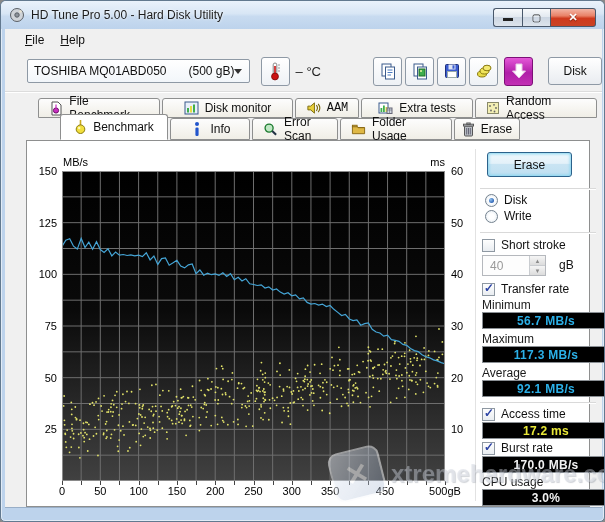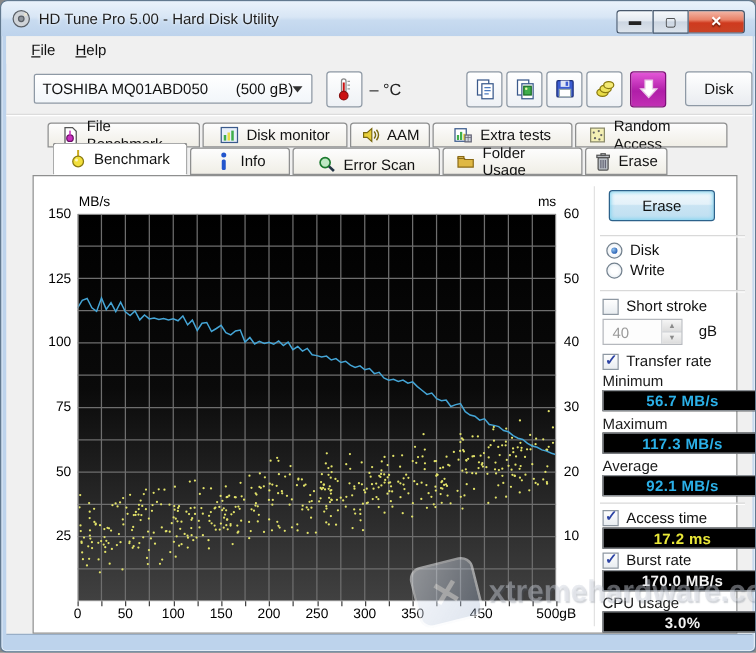--- a/index.html
+++ b/index.html
@@ -44,21 +44,21 @@
   .thermo-btn { margin-left:11px; }
   .temp-label { margin-left:6px; font-size:13px; color:#222; width:34px; }
   .iconbtns { display:flex; gap:3px; margin-left:44px; }
   .tool-btn.download { margin-left:3px; background:linear-gradient(#e457d8,#b01ea8 55%,#c22fb4); border-color:#7d1077; }
   .exit-btn { margin-left:15px; width:54px; height:28px; border:1px solid #8e99a5; border-radius:3px;
               background:linear-gradient(#ffffff,#e9ecf0); font-size:12px; display:flex; align-items:center; justify-content:center; }
 
   
   .tabrow { position:absolute; display:flex; gap:2px; }
   .tabrow1 { left:33px; top:69px; height:20px; }
-  .tabrow2 { left:21px; top:89px; height:22px;padding-left:16px; }
+  .tabrow2 { left:39px; top:89px; height:22px;padding-left:16px; }
   .tab { display:flex; align-items:center; justify-content:center; gap:6px; padding:0 10px;
          border:1px solid #8e8f8f; border-radius:3px 3px 0 0;
          background:linear-gradient(#fdfdfd,#f0eee6); font-size:12px; height:100%; }
   .tab .ticon { display:flex; width:15px; height:15px; align-items:center; justify-content:center; }
   .tab.active { position:relative; z-index:5; background:#fff; border-bottom:1px solid #fff;
                 height:26px; margin-top:-4px; padding:0 14px; }
 
   
   .page { position:absolute; left:21px; top:111px; width:564px; height:367px; background:#fff;
           border:1px solid #8e8f8f; z-index:1; }
@@ -210,32 +210,32 @@
         <div class="tab" style="width: 122px;">
           <span class="ticon">
             <svg width="14" height="15" viewBox="0 0 14 15">
               <path d="M3 1 h6 l3 3 v10 h-9 z" fill="#fff" stroke="#555"></path>
               <circle cx="7" cy="9.5" r="2.6" fill="#c92fc0" stroke="#6e1069"></circle>
               <rect x="6.4" y="3.5" width="1.2" height="4" fill="#c92fc0"></rect>
             </svg>
           </span>
           <span>File Benchmark</span>
         </div>
-        <div class="tab" style="width: 116px;">
+        <div class="tab" style="width: 131px;">
           <span class="ticon">
             <svg width="15" height="14" viewBox="0 0 15 14">
               <rect x="1" y="1" width="13" height="12" fill="#e8f0fa" stroke="#3a5a8c"></rect>
               <rect x="3" y="7" width="2" height="4.5" fill="#3fae4c"></rect>
               <rect x="6" y="5" width="2" height="6.5" fill="#e8dc46"></rect>
               <rect x="9" y="3.5" width="2" height="8" fill="#3fae4c"></rect>
             </svg>
           </span>
           <span>Disk monitor</span>
         </div>
-        <div class="tab" style="width: 64px;">
+        <div class="tab" style="width: 64px; font-family: Liberation Mono, monospace;">
           <span class="ticon">
             <svg width="16" height="14" viewBox="0 0 16 14">
               <polygon points="2,5 5,5 9,1.5 9,12.5 5,9 2,9" fill="#e8cf3a" stroke="#7a6a10"></polygon>
               <path d="M11 4 q2.5 3 0 6" fill="none" stroke="#7a6a10" stroke-width="1.2"></path>
               <path d="M13 2.5 q3.5 4.5 0 9" fill="none" stroke="#7a6a10" stroke-width="1.2"></path>
             </svg>
           </span>
           <span>AAM</span>
         </div>
         <div class="tab" style="width: 112px;">
@@ -279,21 +279,21 @@
         </div>
         <div class="tab" style="width: 80px;">
           <span class="ticon">
             <svg width="10" height="16" viewBox="0 0 10 16">
               <circle cx="5" cy="3" r="2" fill="#2255cc"></circle>
               <rect x="3.4" y="6.5" width="3.2" height="8.5" rx="1.2" fill="#2255cc"></rect>
             </svg>
           </span>
           <span>Info</span>
         </div>
-        <div class="tab" style="width: 118px; align-items: flex-end;">
+        <div class="tab" style="width: 86px;">
           <span class="ticon">
             <svg width="16" height="15" viewBox="0 0 16 15">
               <circle cx="6.5" cy="6" r="4.3" fill="#bfe8c4" stroke="#1c7a2e" stroke-width="1.4"></circle>
               <line x1="9.8" y1="9.2" x2="14" y2="13.2" stroke="#234" stroke-width="2.2"></line>
             </svg>
           </span>
           <span>Error Scan</span>
         </div>
         <div class="tab" style="width: 112px;">
           <span class="ticon">

